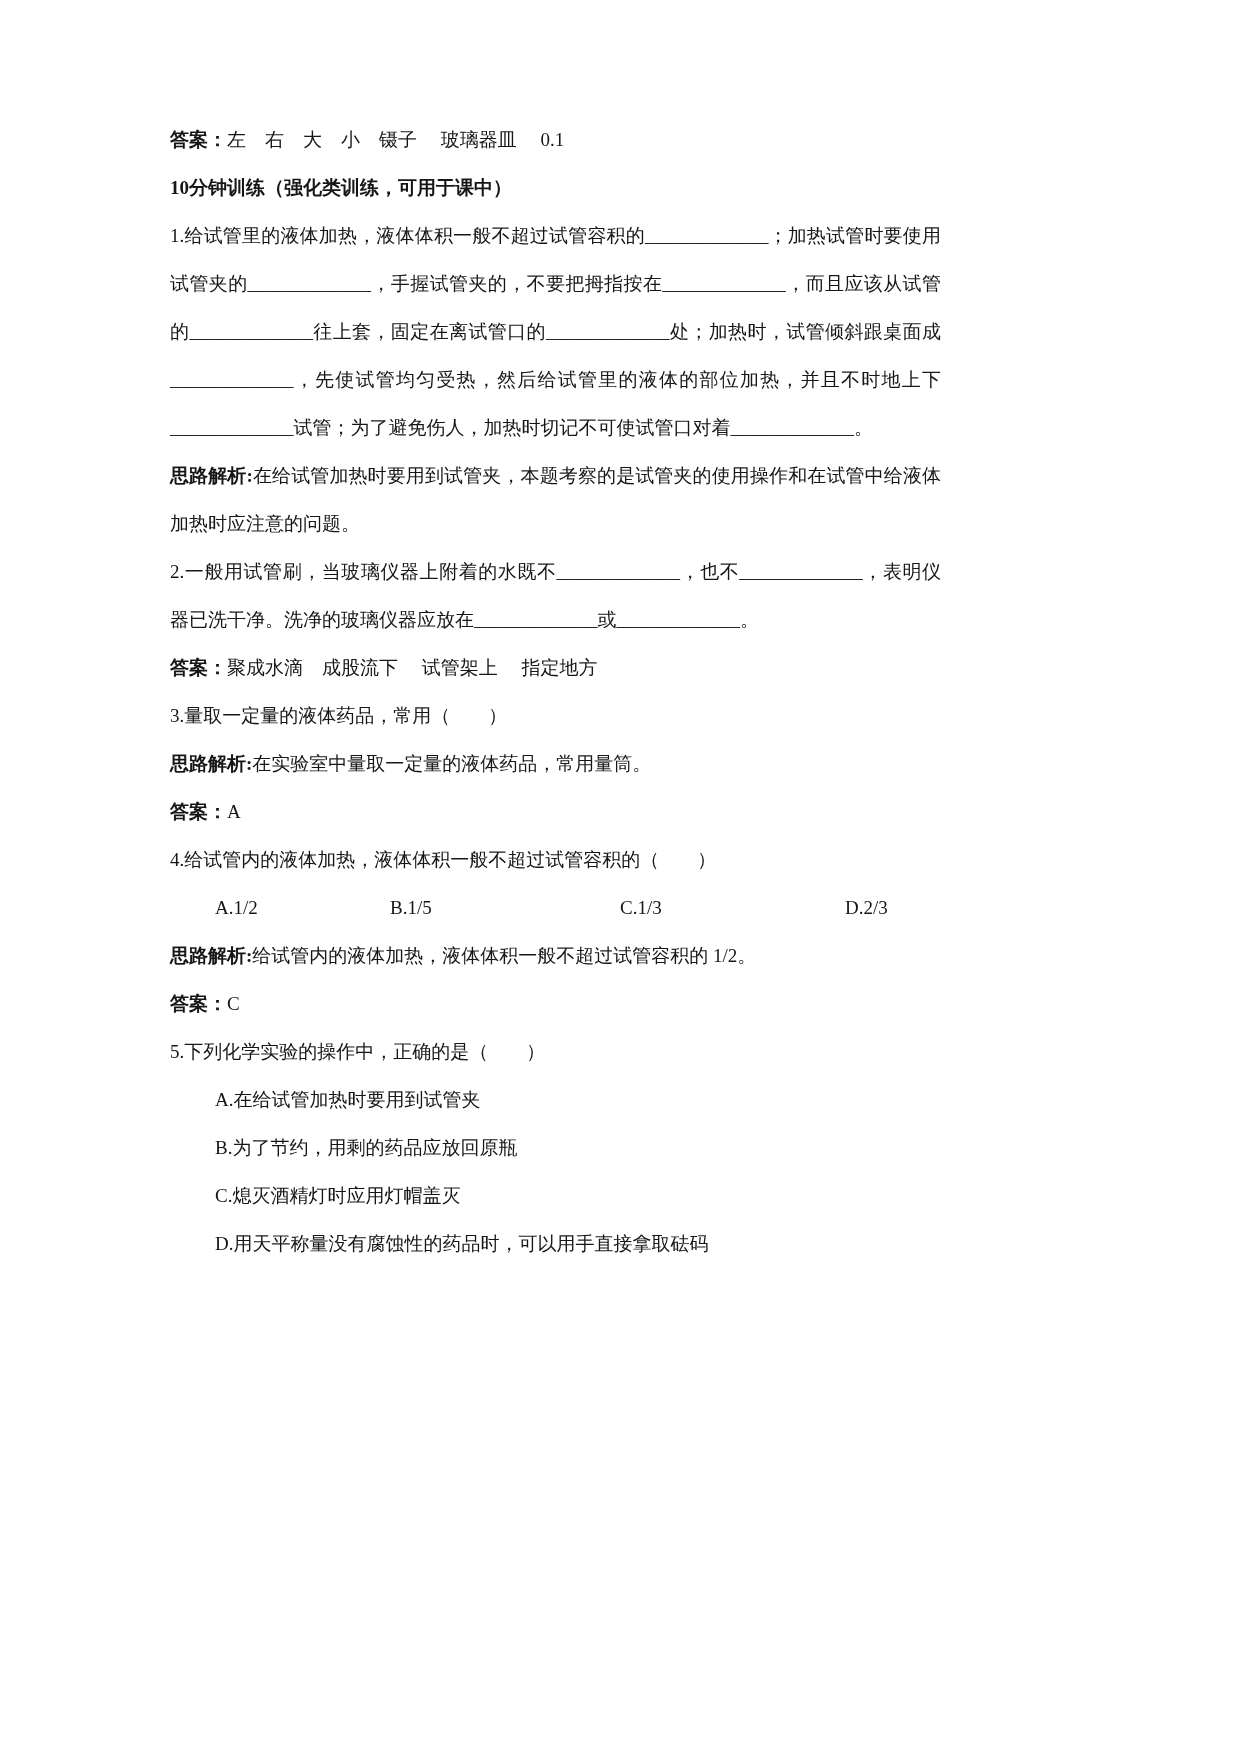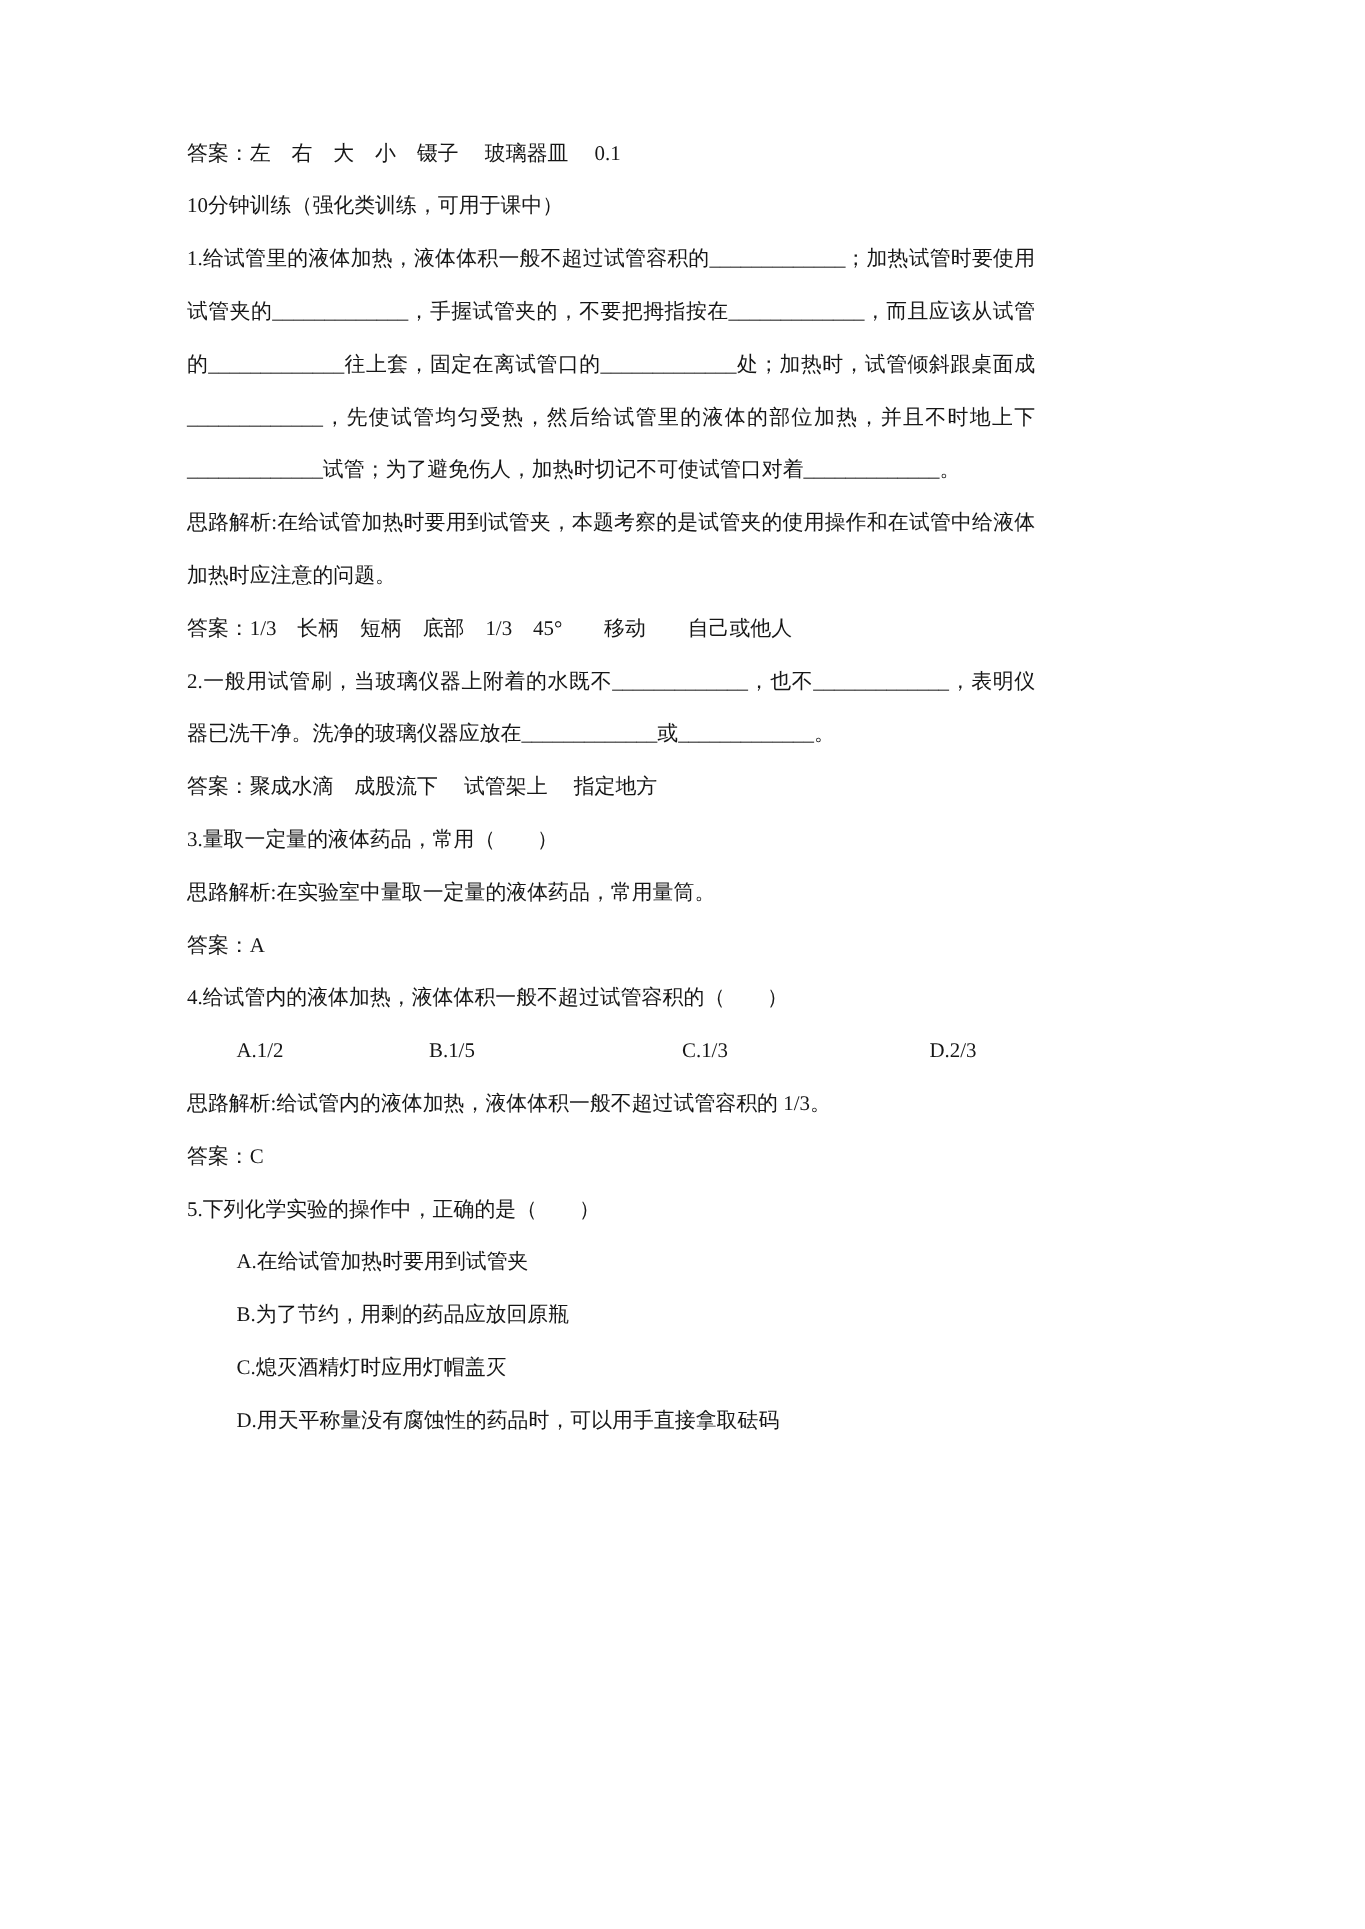--- a/index.html
+++ b/index.html
@@ -13,50 +13,49 @@
     color: #161616;
     font-family: "Liberation Serif", "DejaVu Serif", serif;
     font-size: 19px;
   }
   .para {
     line-height: 48px;
     margin: 0;
     white-space: pre-wrap;
   }
   .para.justify { text-align: justify; }
-  .bold { font-weight: normal; }
+  .bold { font-weight: bold; }
   .options-grid {
     display: grid;
     grid-template-columns: 175px 230px 225px 1fr;
     padding-left: 45px;
     line-height: 48px;
   }
   .option-line { padding-left: 45px; }
 </style>
 </head>
 <body>
 
 <div class="page" id="doc" style="background: rgb(255, 255, 255); color: rgb(22, 22, 22);">
     <div class="para"><span class="bold">答案：</span><span>左　右　大　小　镊子　 玻璃器皿　 0.1</span></div>
     <div class="para"><span class="bold">10分钟训练（强化类训练，可用于课中）</span></div>
     <div class="para justify"><span>1.给试管里的液体加热，液体体积一般不超过试管容积的_____________；加热试管时要使用试管夹的_____________，手握试管夹的，不要把拇指按在_____________，而且应该从试管的_____________往上套，固定在离试管口的_____________处；加热时，试管倾斜跟桌面成_____________，先使试管均匀受热，然后给试管里的液体的部位加热，并且不时地上下_____________试管；为了避免伤人，加热时切记不可使试管口对着_____________。</span></div>
     <div class="para justify"><span class="bold">思路解析:</span><span>在给试管加热时要用到试管夹，本题考察的是试管夹的使用操作和在试管中给液体加热时应注意的问题。</span></div>
-    <div class="para"><span class="bold">答案：</span><span>1/3　长柄　短柄　底部　1/3　45°　　移动　　自己或他人</span></div>
     <div class="para justify"><span>2.一般用试管刷，当玻璃仪器上附着的水既不_____________，也不_____________，表明仪器已洗干净。洗净的玻璃仪器应放在_____________或_____________。</span></div>
     <div class="para"><span class="bold">答案：</span><span>聚成水滴　成股流下　 试管架上　 指定地方</span></div>
     <div class="para"><span>3.量取一定量的液体药品，常用（　　）</span></div>
     <div class="para"><span class="bold">思路解析:</span><span>在实验室中量取一定量的液体药品，常用量筒。</span></div>
     <div class="para"><span class="bold">答案：</span><span>A</span></div>
     <div class="para"><span>4.给试管内的液体加热，液体体积一般不超过试管容积的（　　）</span></div>
     <div class="options-grid">
       <span>A.1/2</span>
       <span>B.1/5</span>
       <span>C.1/3</span>
       <span>D.2/3</span>
     </div>
-    <div class="para"><span class="bold">思路解析:</span><span>给试管内的液体加热，液体体积一般不超过试管容积的 1/3。</span></div>
+    <div class="para"><span class="bold">思路解析:</span><span>给试管内的液体加热，液体体积一般不超过试管容积的 1/2。</span></div>
     <div class="para"><span class="bold">答案：</span><span>C</span></div>
     <div class="para"><span>5.下列化学实验的操作中，正确的是（　　）</span></div>
     <div class="para option-line"><span>A.在给试管加热时要用到试管夹</span></div>
     <div class="para option-line"><span>B.为了节约，用剩的药品应放回原瓶</span></div>
     <div class="para option-line"><span>C.熄灭酒精灯时应用灯帽盖灭</span></div>
     <div class="para option-line"><span>D.用天平称量没有腐蚀性的药品时，可以用手直接拿取砝码</span></div>
   </div>
 
 </body></html>

